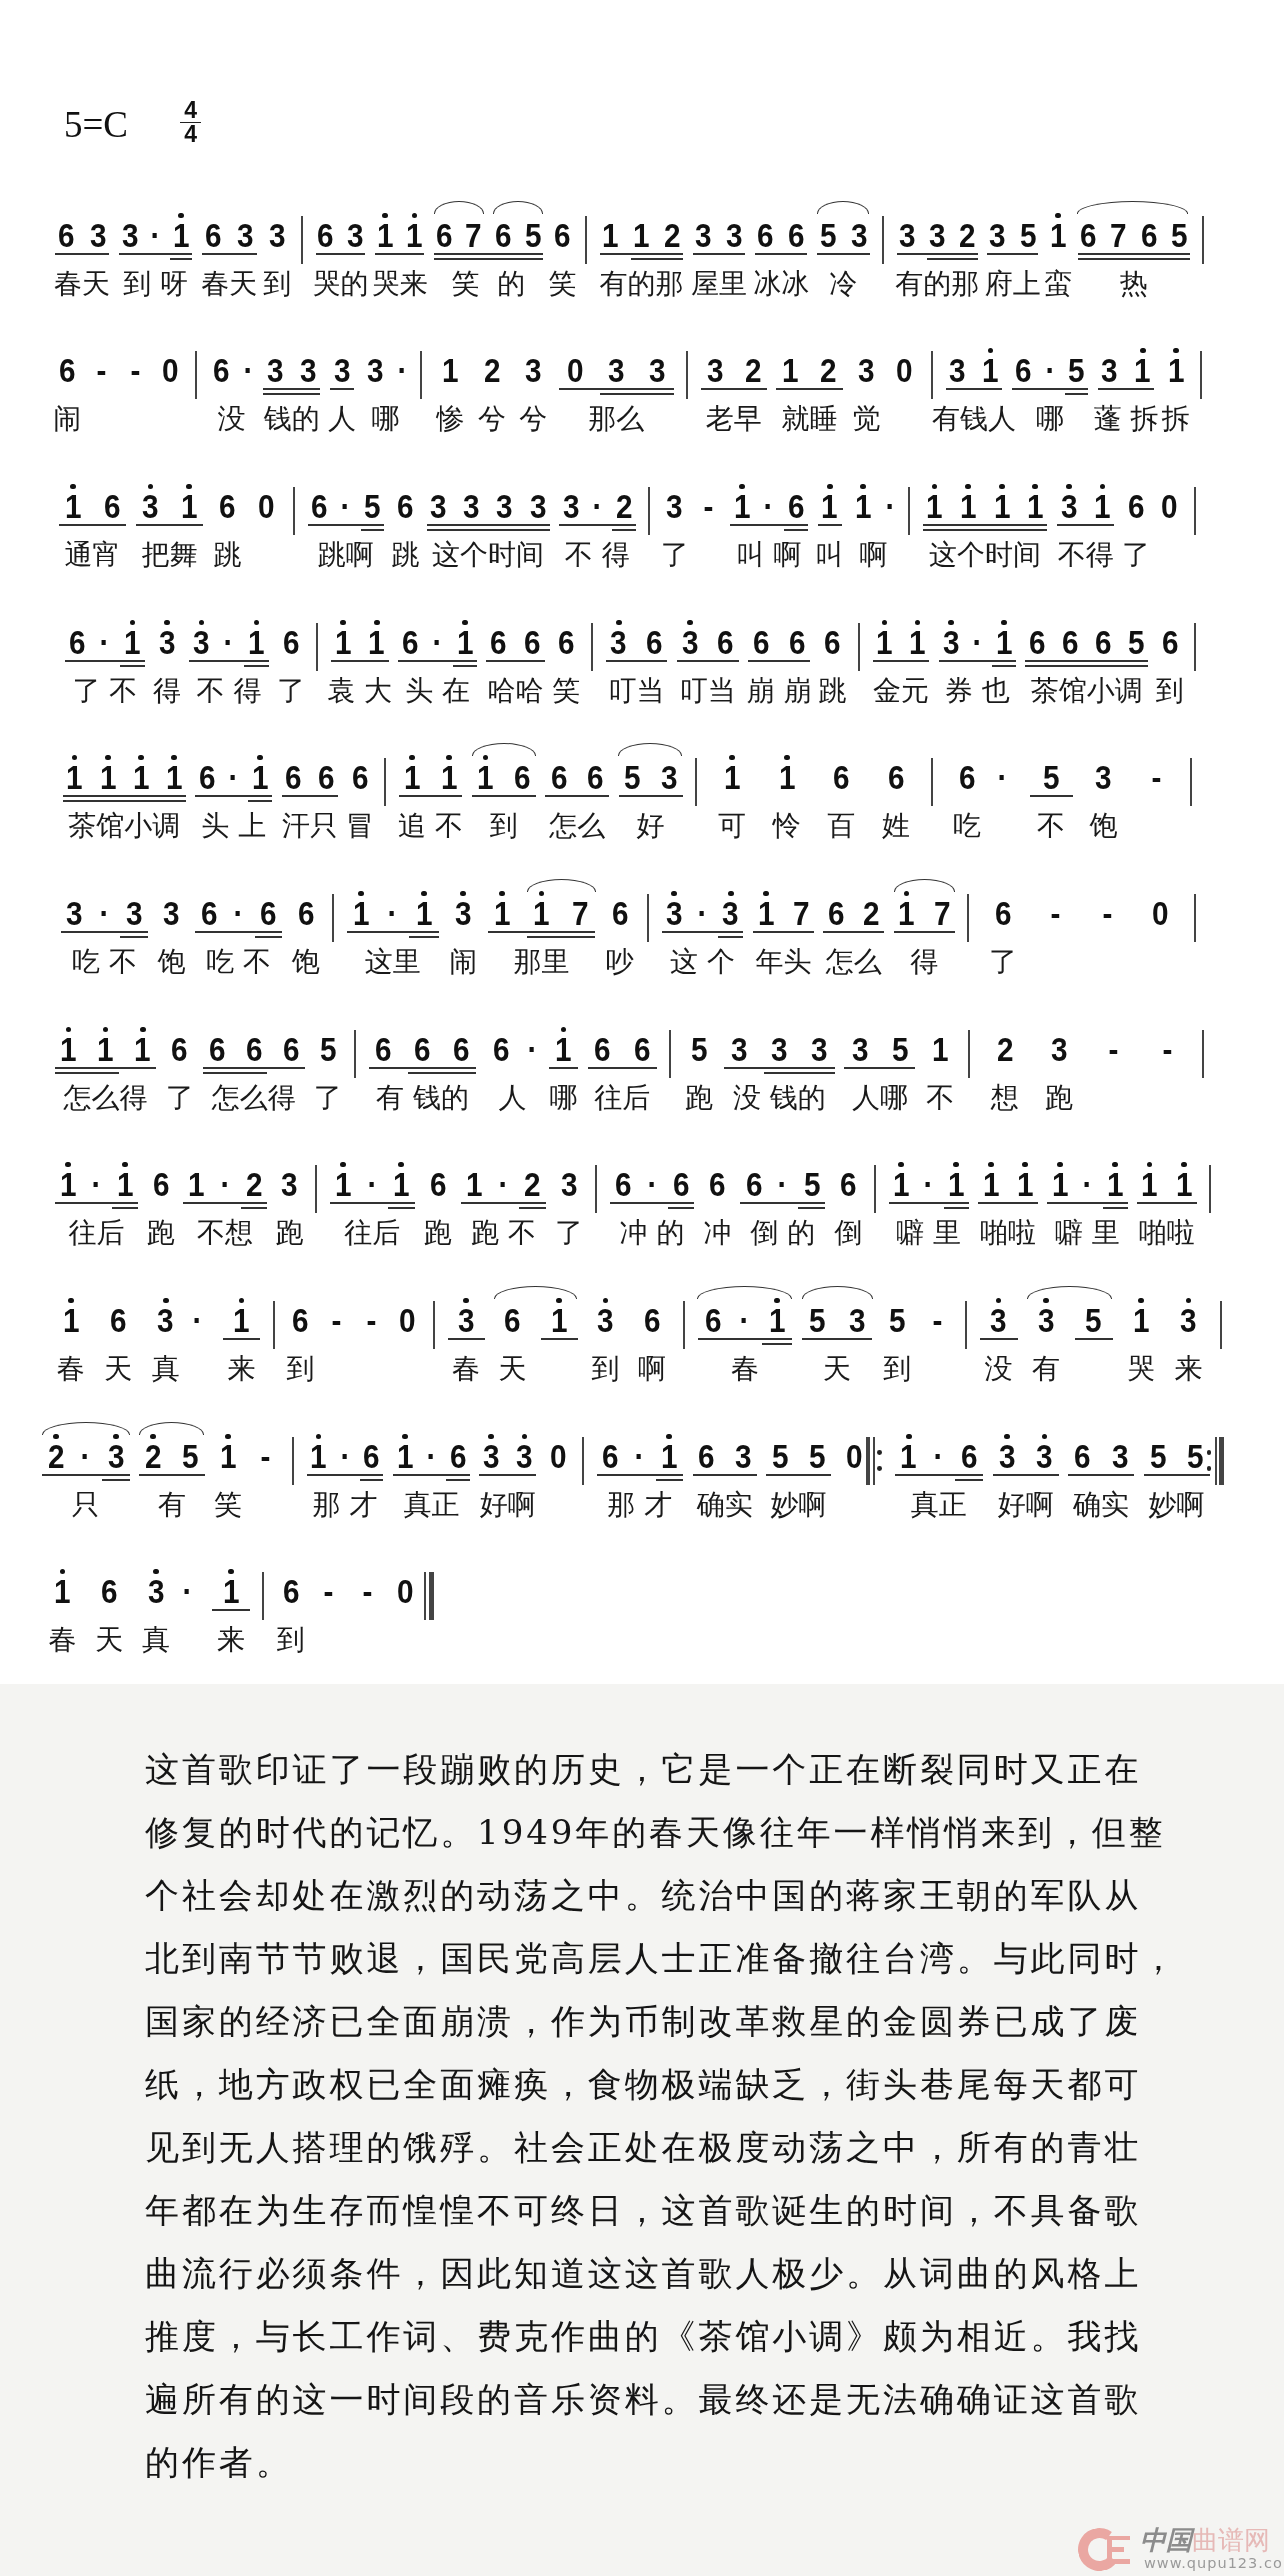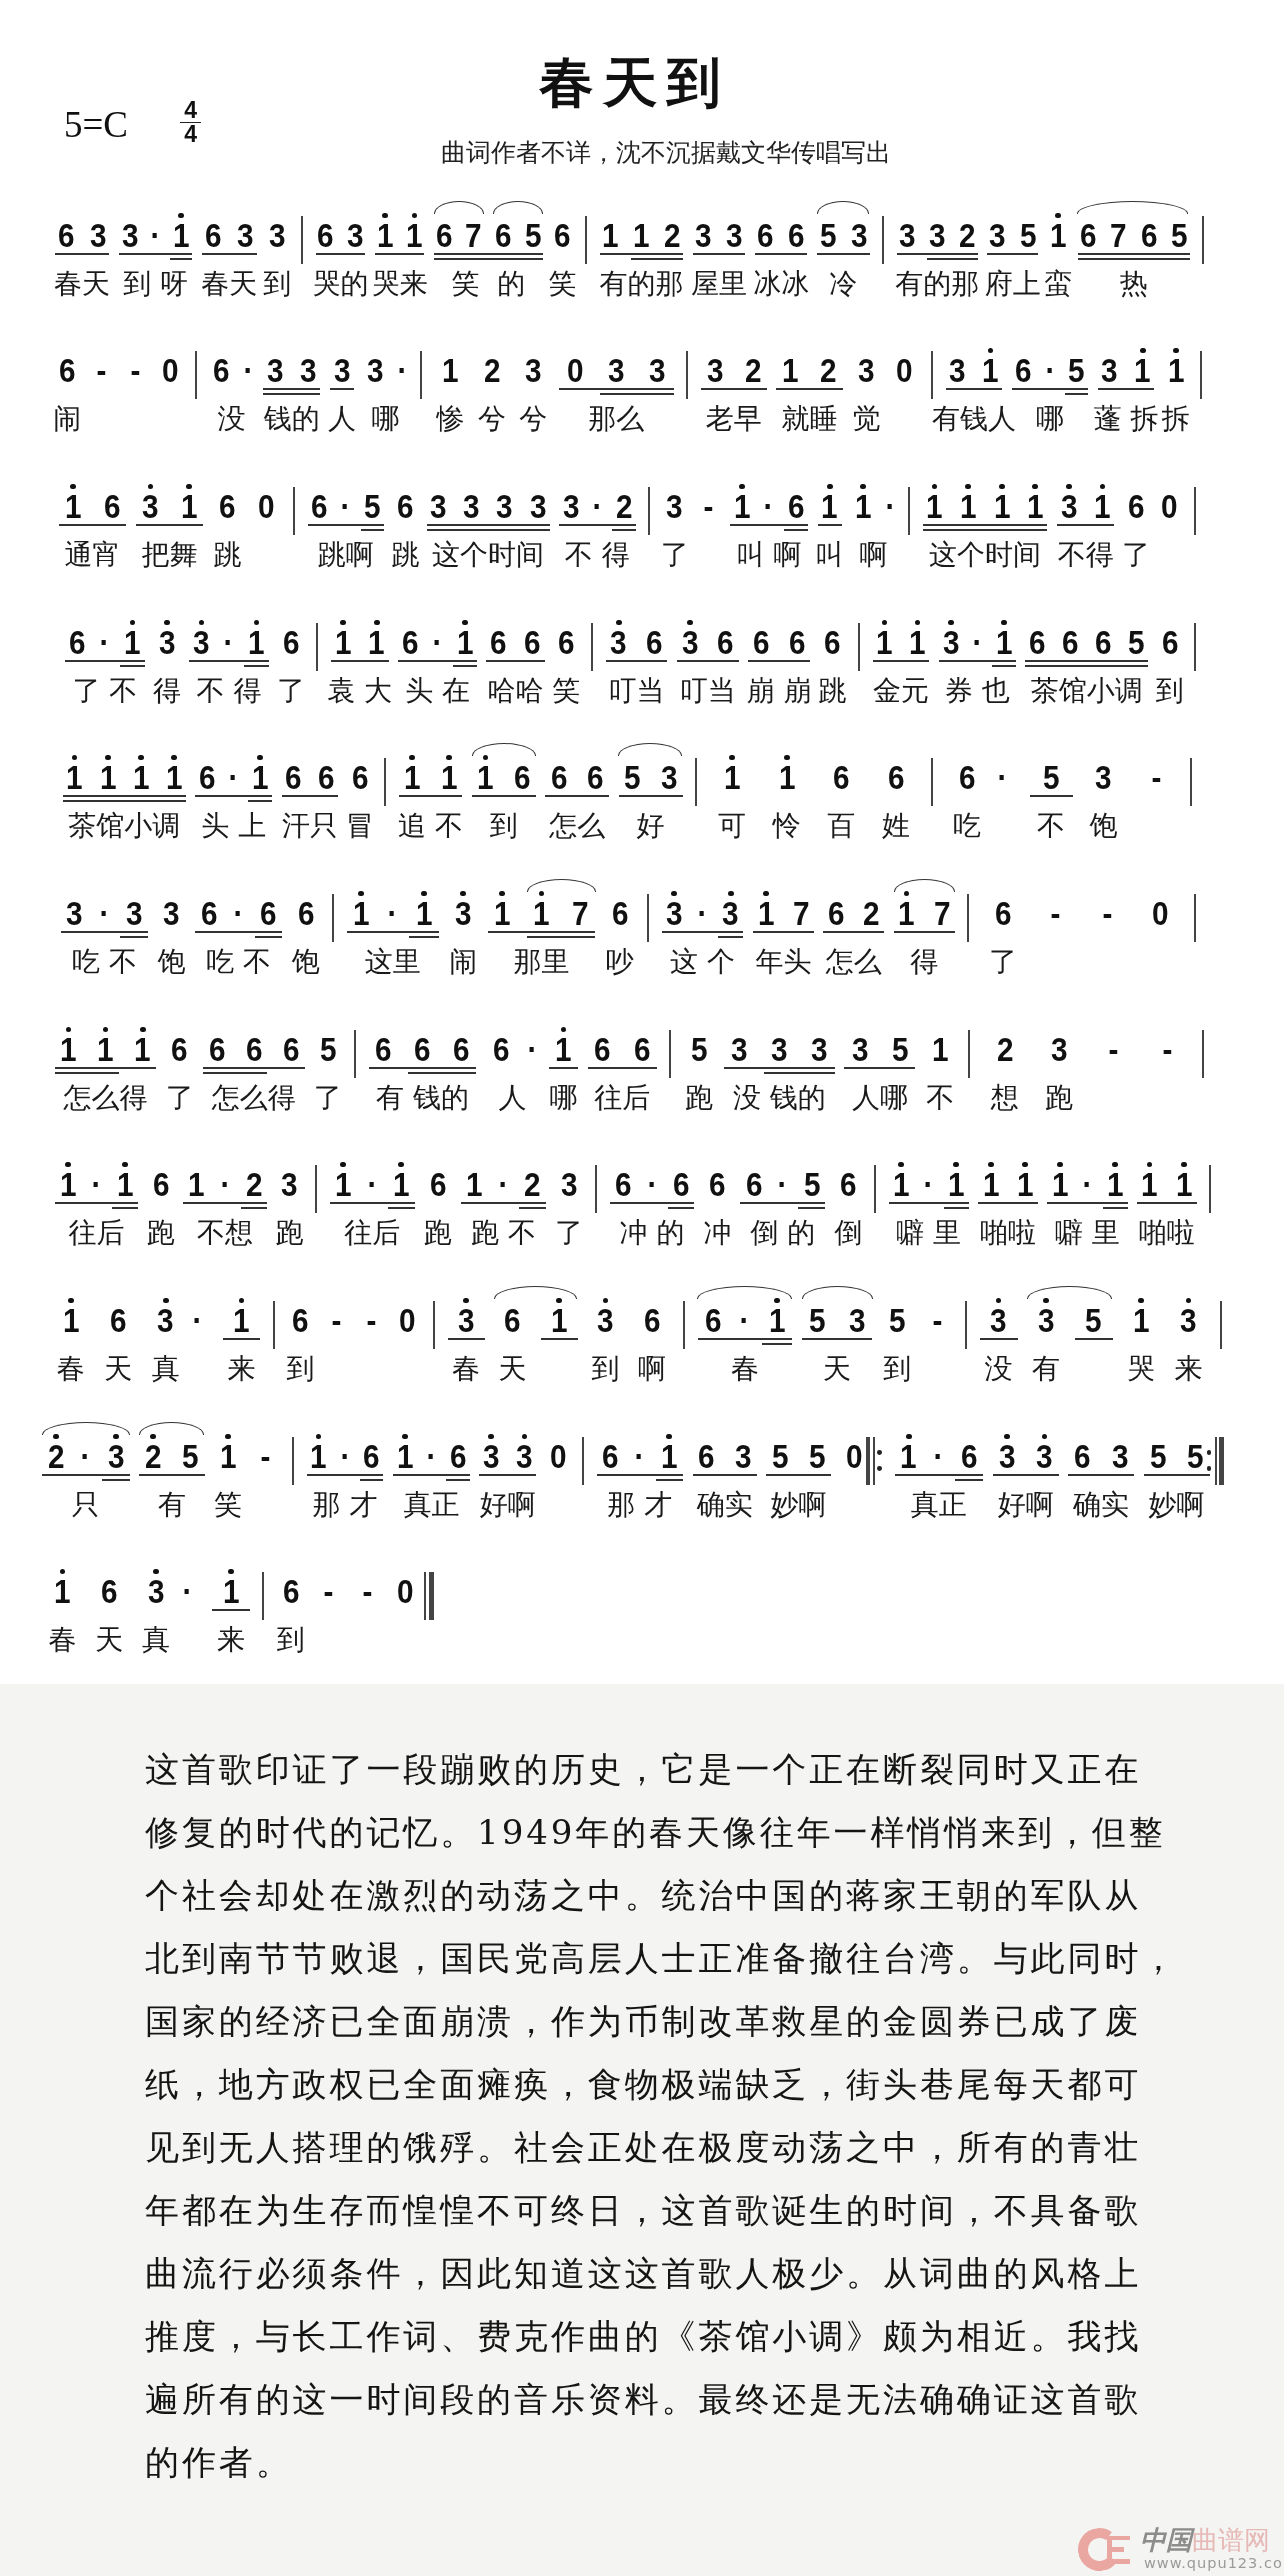--- a/index.html
+++ b/index.html
@@ -35,27 +35,25 @@
 .wm-ev{position:absolute;left:29px;top:7.8px;width:4.8px;height:28px;background:#eaa7a2}
 .wm-brand{position:absolute;left:62px;top:0;font-size:26px;line-height:29px;white-space:nowrap}
 .wm-cn1{font-family:"DejaVu Serif",serif;font-weight:bold;font-style:italic;color:#8c8c8c}
 .wm-cn2{font-family:"DejaVu Serif",serif;color:#e6b9b7}
 .wm-url{position:absolute;left:66px;top:29px;font-family:"DejaVu Sans",sans-serif;font-size:14.5px;letter-spacing:1px;color:#9a9a9a;white-space:nowrap}
 </style>
 </head>
 <body>
 
 <div id="sheet">
-  <div class="title">春天到</div>
   <div class="key">5=C</div>
   <div class="tsig">
     <span class="tnum">4</span>
     <span>4</span>
   </div>
-  <div class="subtitle">曲词作者不详，沈不沉据戴文华传唱写出</div>
   <div id="score">
       <div class="row" style="top: 202px; left: 50px;">
         <div class="measure" style="width: 253px; padding-left: 0px;">
           <div class="group" style="flex: 2 1 0px;">
             <span class="tok"><span class="tx">6</span><span class="ul l1" style="left: 4.8px; right: 0px;"></span></span>
             <span class="tok"><span class="tx">3</span><span class="ul l1" style="left: 0px; right: 4.8px;"></span></span>
             <span class="lyric">春天</span>
           </div>
           <div class="group" style="flex: 2.6 1 0px;">
             <span class="tok"><span class="tx">3</span><span class="ul l1" style="left: 4.8px; right: 0px;"></span></span>

